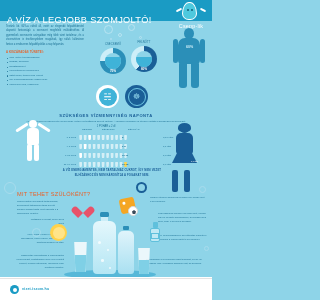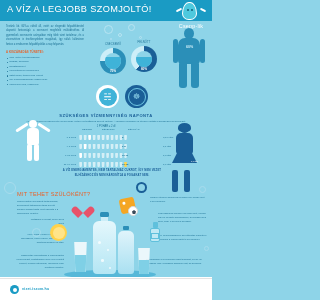--- a/index.html
+++ b/index.html
@@ -10,21 +10,21 @@
     background: #8ed4e8;
   }
   .page { position: relative; width: 212px; height: 300px; background: #8ed4e8; }
 
   
   .header {
     position: absolute; top: 0; left: 0; width: 212px; height: 21px;
     background: #1a9bc4;
   }
   .header-title {
-    position: absolute; left: 7px; top: 4px;
+    position: absolute; left: 7px; top: 15px;
     font-size: 9.2px; letter-spacing: .35px; color: #ffffff;
     font-weight: 400; white-space: nowrap;
   }
   .logo-badge {
     position: absolute; right: 3px; top: 1px; width: 36px; height: 28px;
   }
   .logo-drop {
     position: absolute; left: 9px; top: 1px; width: 15px; height: 18px;
     background: #4ec9de; border: 1.4px solid #ffffff;
     border-radius: 52% 52% 50% 50% / 72% 72% 40% 40%;

